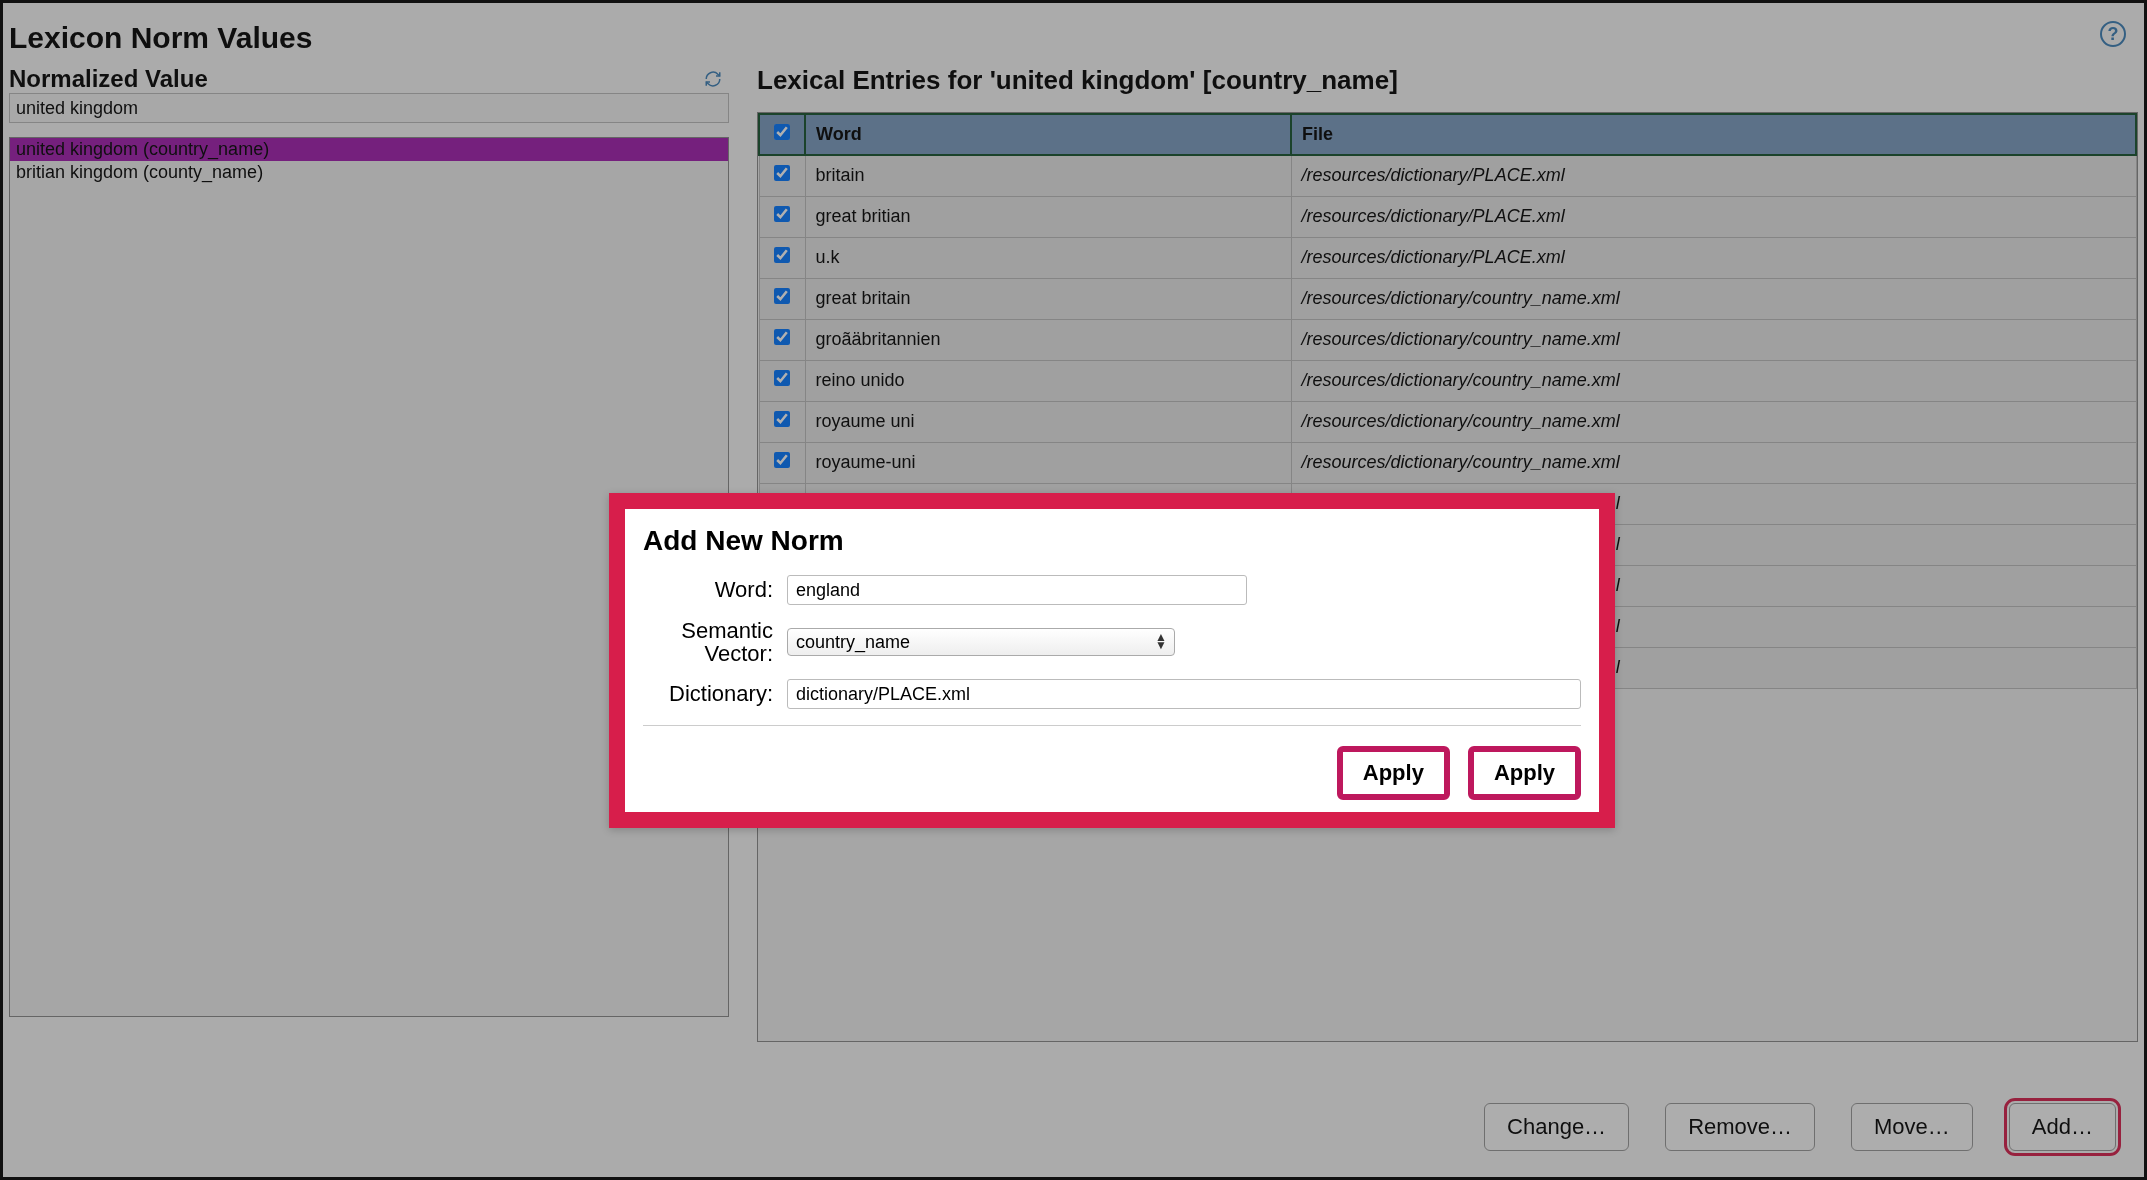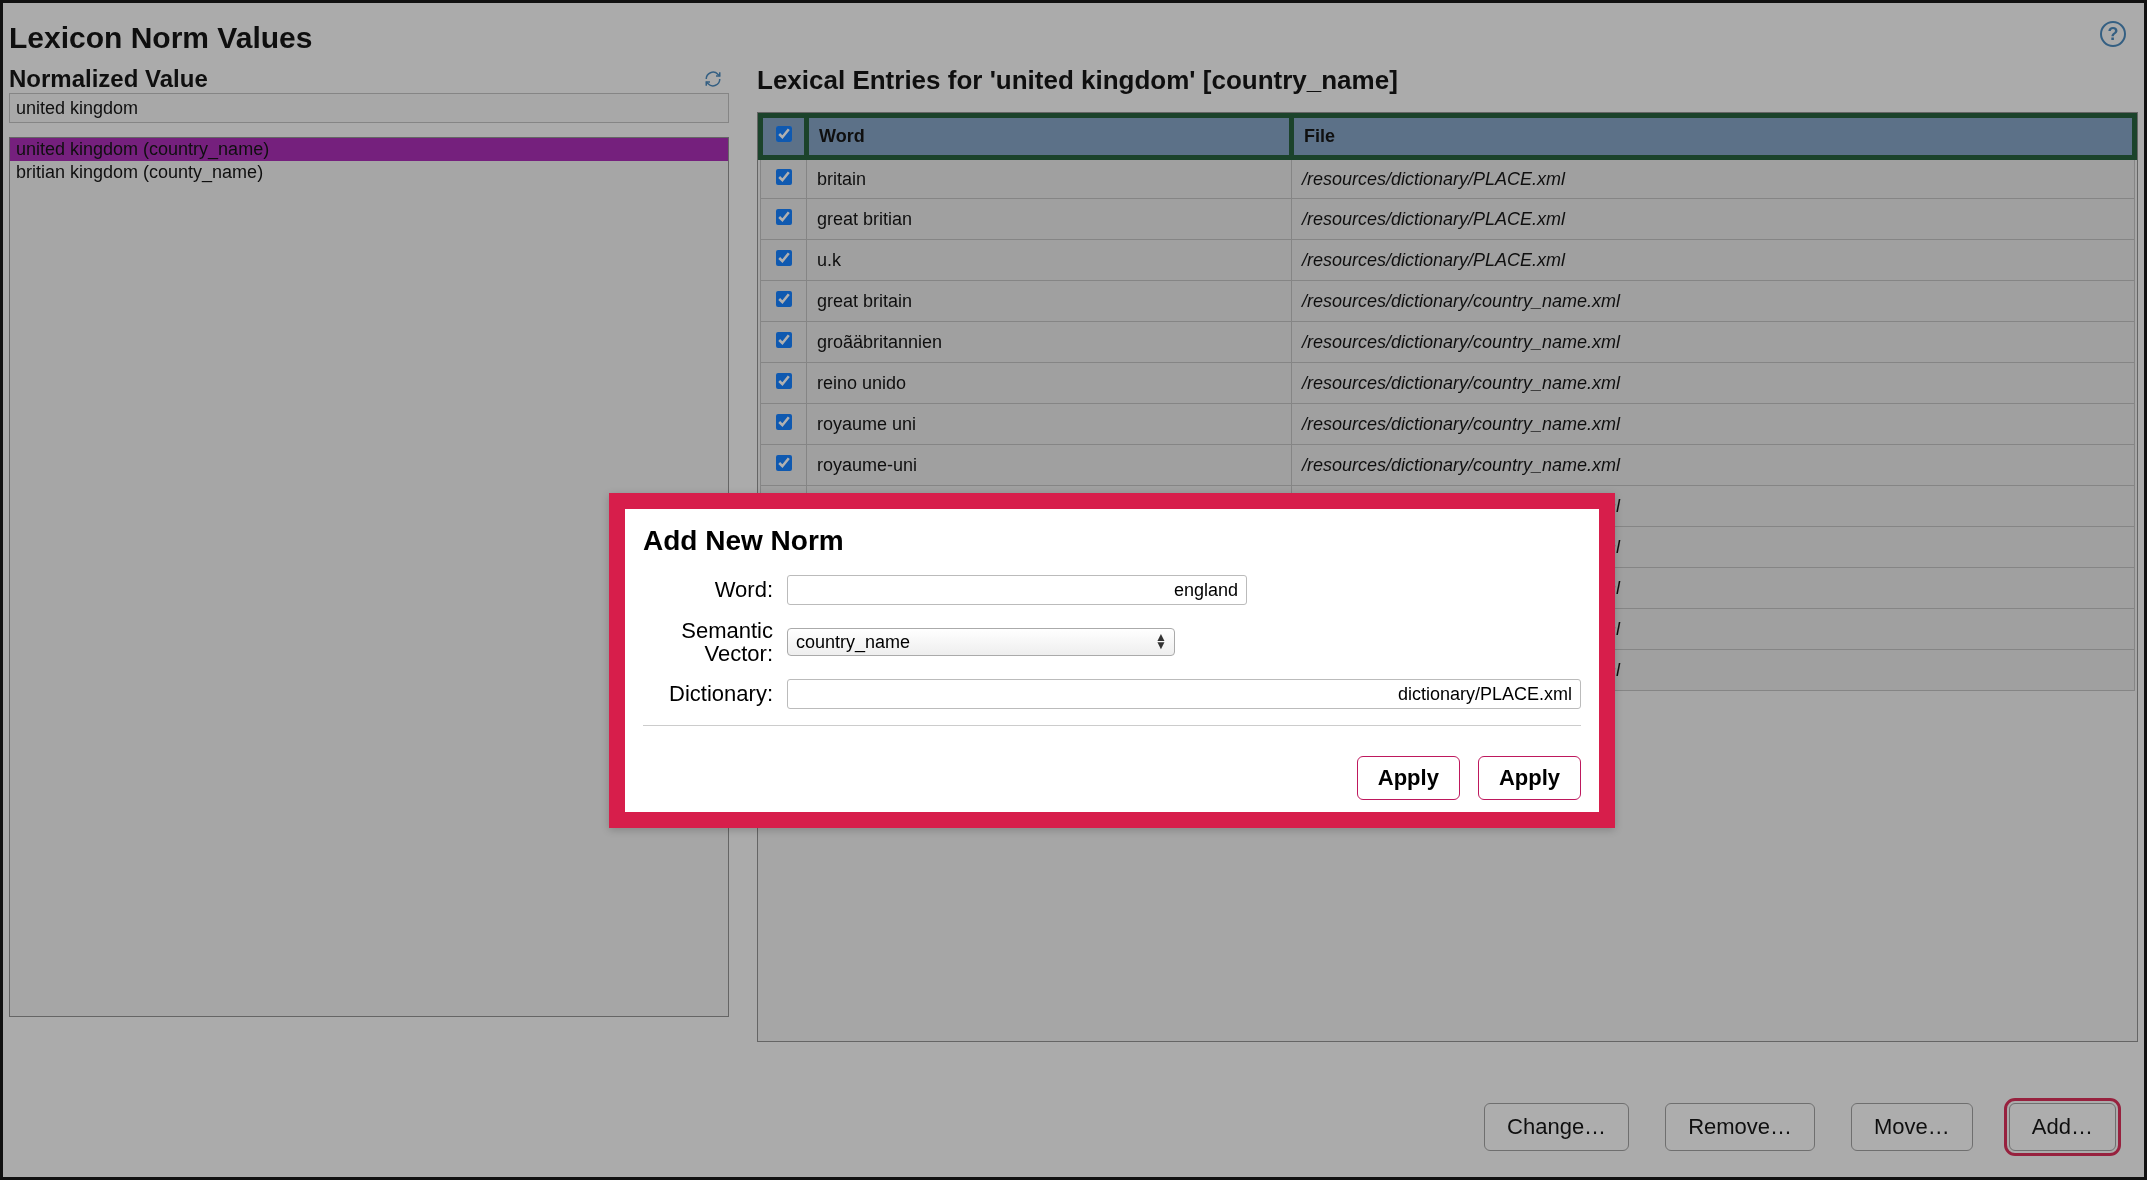--- a/index.html
+++ b/index.html
@@ -13,46 +13,46 @@
 .section-heading { font-size: 24px; font-weight: bold; }
 .nv-heading-row { display:flex; align-items:center; justify-content: space-between; }
 .refresh-icon { width: 20px; height:20px; color:#3b7fb7; cursor:pointer; margin-right:6px; display:inline-flex; align-items:center; justify-content:center; }
 .nv-input { width: 100%; height: 30px; border: 1px solid #bbb; padding: 4px 6px; font-size: 18px; background:#f2f2f2; margin-bottom: 14px; }
 .nv-listbox { width: 100%; height: 880px; border: 1px solid #888; background: #f0f0f0; font-size: 18px; }
 .nv-list-item { padding: 1px 6px; cursor: default; }
 .nv-list-item.selected { background: #a21caf; }
 .right-heading { font-size: 26px; font-weight: bold; margin-bottom: 16px; }
 .entries-table-wrap { border: 1px solid #888; height: 930px; background:#f0f0f0; }
 .entries-table { width: 100%; border-collapse: collapse; font-size: 18px; }
-.entries-table th { background: #7a9cc0; color: #000; border: 5px solid #14532d; padding: 8px 10px; text-align: left; font-weight: bold; height: 41px; }
+.entries-table th { background: #7a9cc0; color: #000; border: 2px solid #14532d; padding: 8px 10px; text-align: left; font-weight: bold; height: 41px; }
 .entries-table th.check-col, .entries-table td.check-col { width: 46px; text-align: center; }
 .entries-table td { border: 1px solid #bbb; padding: 8px 10px; background:#e6e6e6; height: 41px; }
 .entries-table td.file-cell { font-style: italic; }
 .action-buttons { position: absolute; bottom: 26px; right: 28px; display:flex; gap: 36px; }
 .action-btn { background: #fafafa; border: 1px solid #999; border-radius: 6px; padding: 10px 22px; font-size: 22px; font-weight: 500; cursor: pointer; }
 .action-btn.highlight { outline: 3px solid #d71e4b; outline-offset: 2px; }
 
 
 .dim-overlay { position: absolute; inset: 0; background: rgba(40,40,40,0.37); pointer-events: none; }
 
 
 .modal { position: absolute; left: 606px; top: 490px; width: 1006px; height: 335px; background: #fff; border: 16px solid #d71e4b; box-shadow: 0 2px 8px rgba(0,0,0,.2); z-index: 50; padding: 16px 18px 12px 18px; display:flex; flex-direction:column; }
 .modal-title { font-size: 28px; font-weight: bold; margin-bottom: 18px; }
 .form-rows { display:flex; flex-direction:column; gap:14px; padding-bottom: 16px; border-bottom: 1px solid #ccc; margin-bottom: 20px;}
 .form-row { display:flex; align-items:center; gap: 14px; }
 .form-label { width: 130px; text-align: right; font-size: 22px; }
 .form-label.two-line { line-height: 1.05; }
-.text-input { height: 30px; border: 1px solid #bbb; padding: 3px 8px; font-size: 18px; background:#fff; border-radius: 3px; text-align: right; }
+.text-input { height: 30px; border: 1px solid #bbb; padding: 3px 8px; font-size: 18px; background:#fff; border-radius: 3px; }
 .word-input { width: 460px; }
 .dict-input { flex: 1; }
 .select-wrap { position: relative; width: 388px; }
 .select-input { width: 100%; height: 28px; border: 1px solid #aaa; border-radius: 4px; background: linear-gradient(#fff,#eee); padding: 3px 28px 3px 8px; font-size: 18px; appearance: none; }
 .select-caret { position:absolute; right:8px; top:5px; font-size:12px; line-height:8px; color:#333; pointer-events:none; }
 .modal-actions { margin-top: auto; display:flex; justify-content:flex-end; gap: 18px; }
-.modal-btn { background: #fff; border: 1px solid #be185d; border-radius: 6px; padding: 8px 20px; font-size: 22px; font-weight: 600; cursor: pointer; }
+.modal-btn { background: #fff; border: 6px solid #be185d; border-radius: 6px; padding: 8px 20px; font-size: 22px; font-weight: 600; cursor: pointer; }
 input[type=checkbox]{ width:16px; height:16px; }
 </style>
 </head>
 <body>
 
 <div class="page">
   <div class="page-title">Lexicon Norm Values</div>
   <div class="help-btn" title="Help">?</div>
 
   <div class="two-col">

